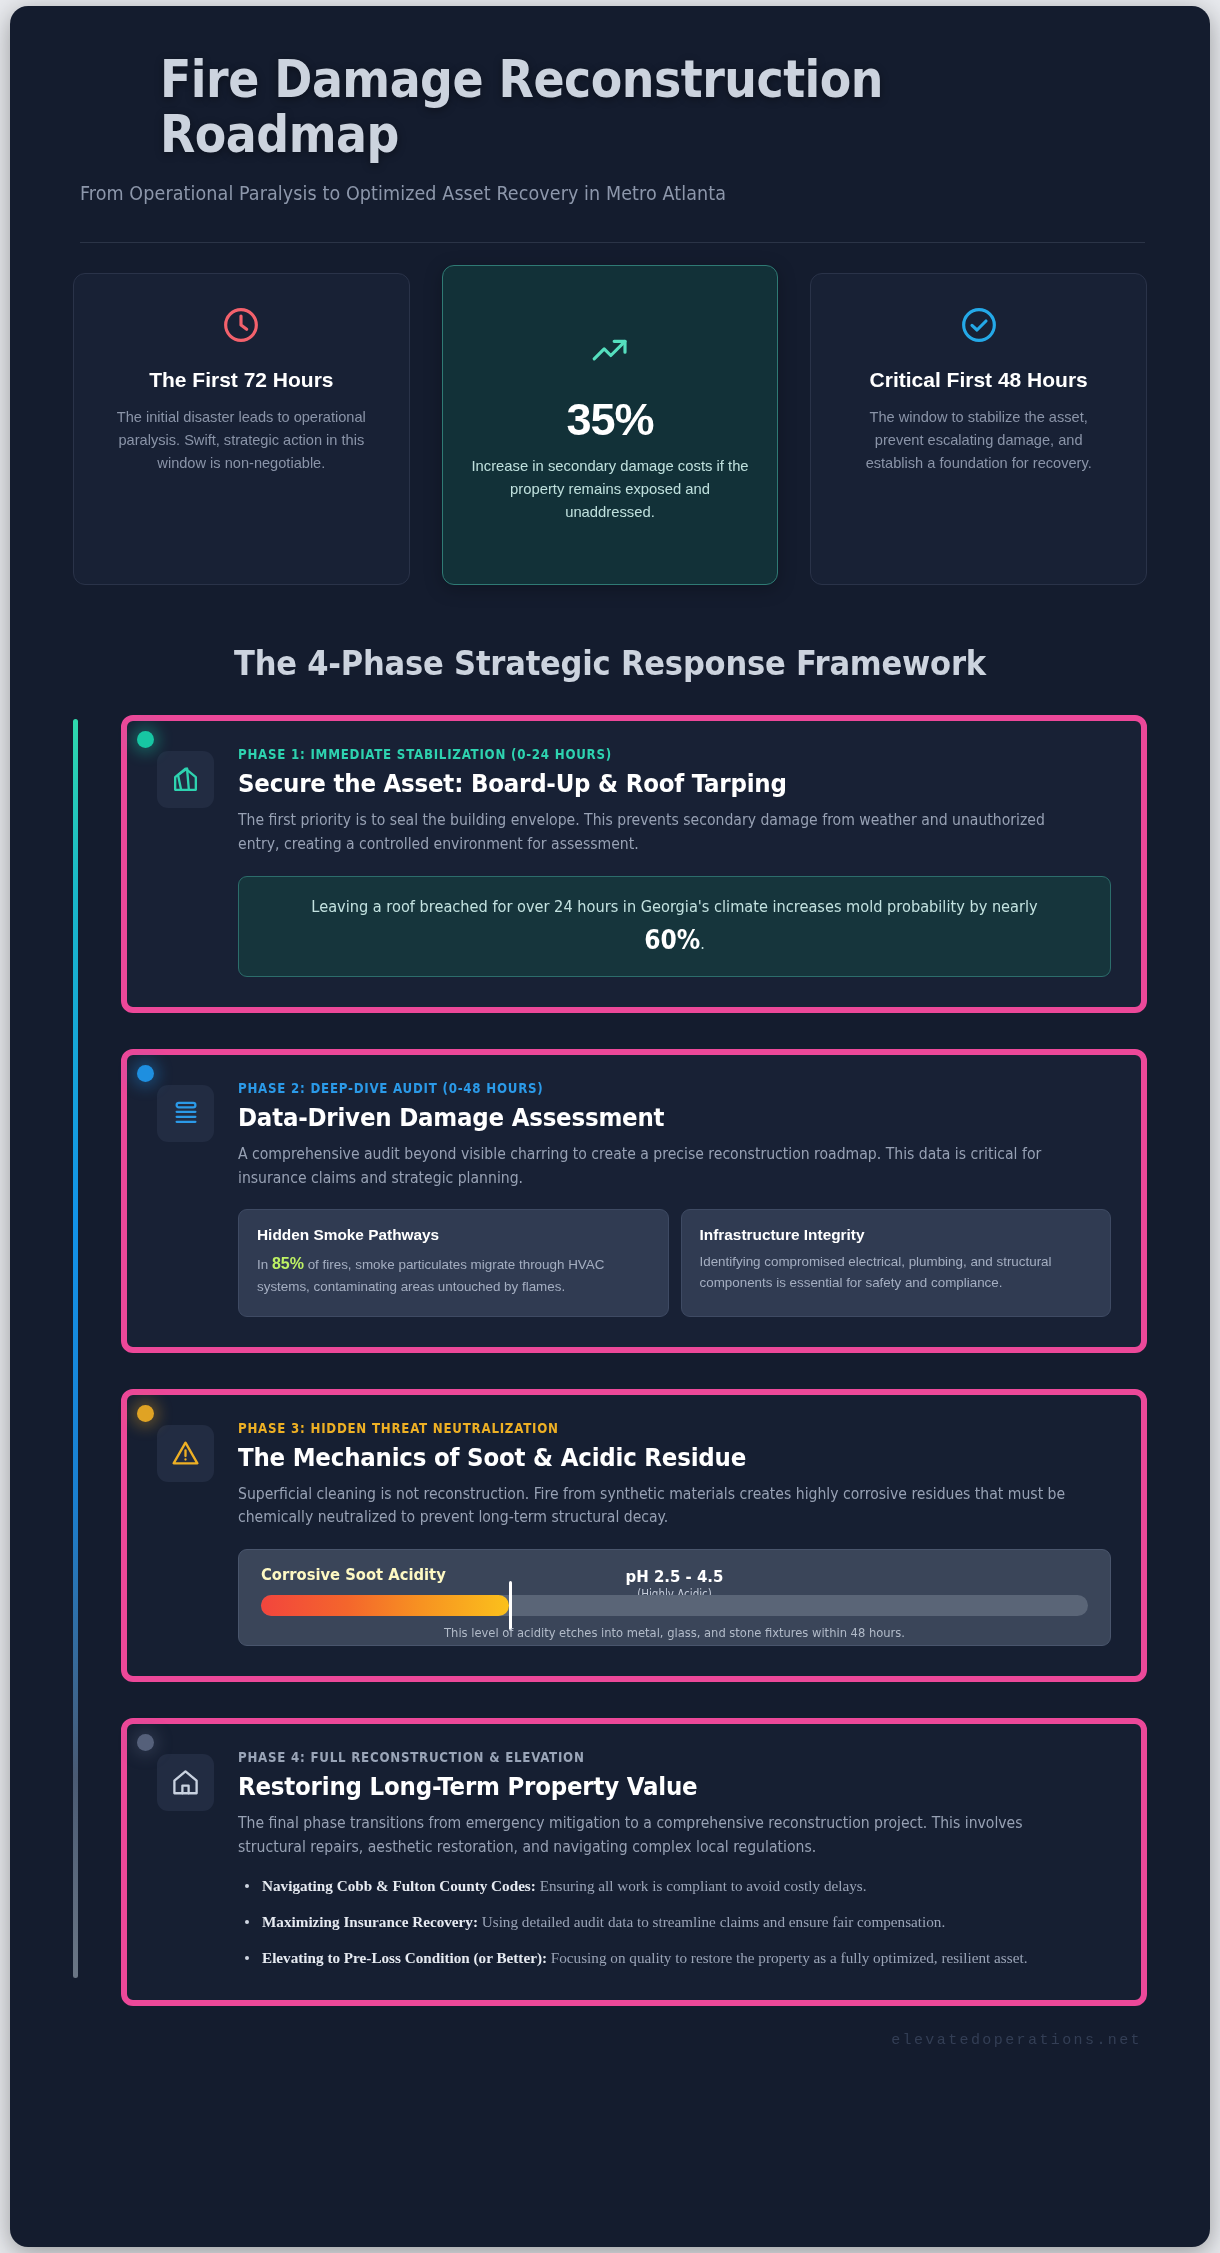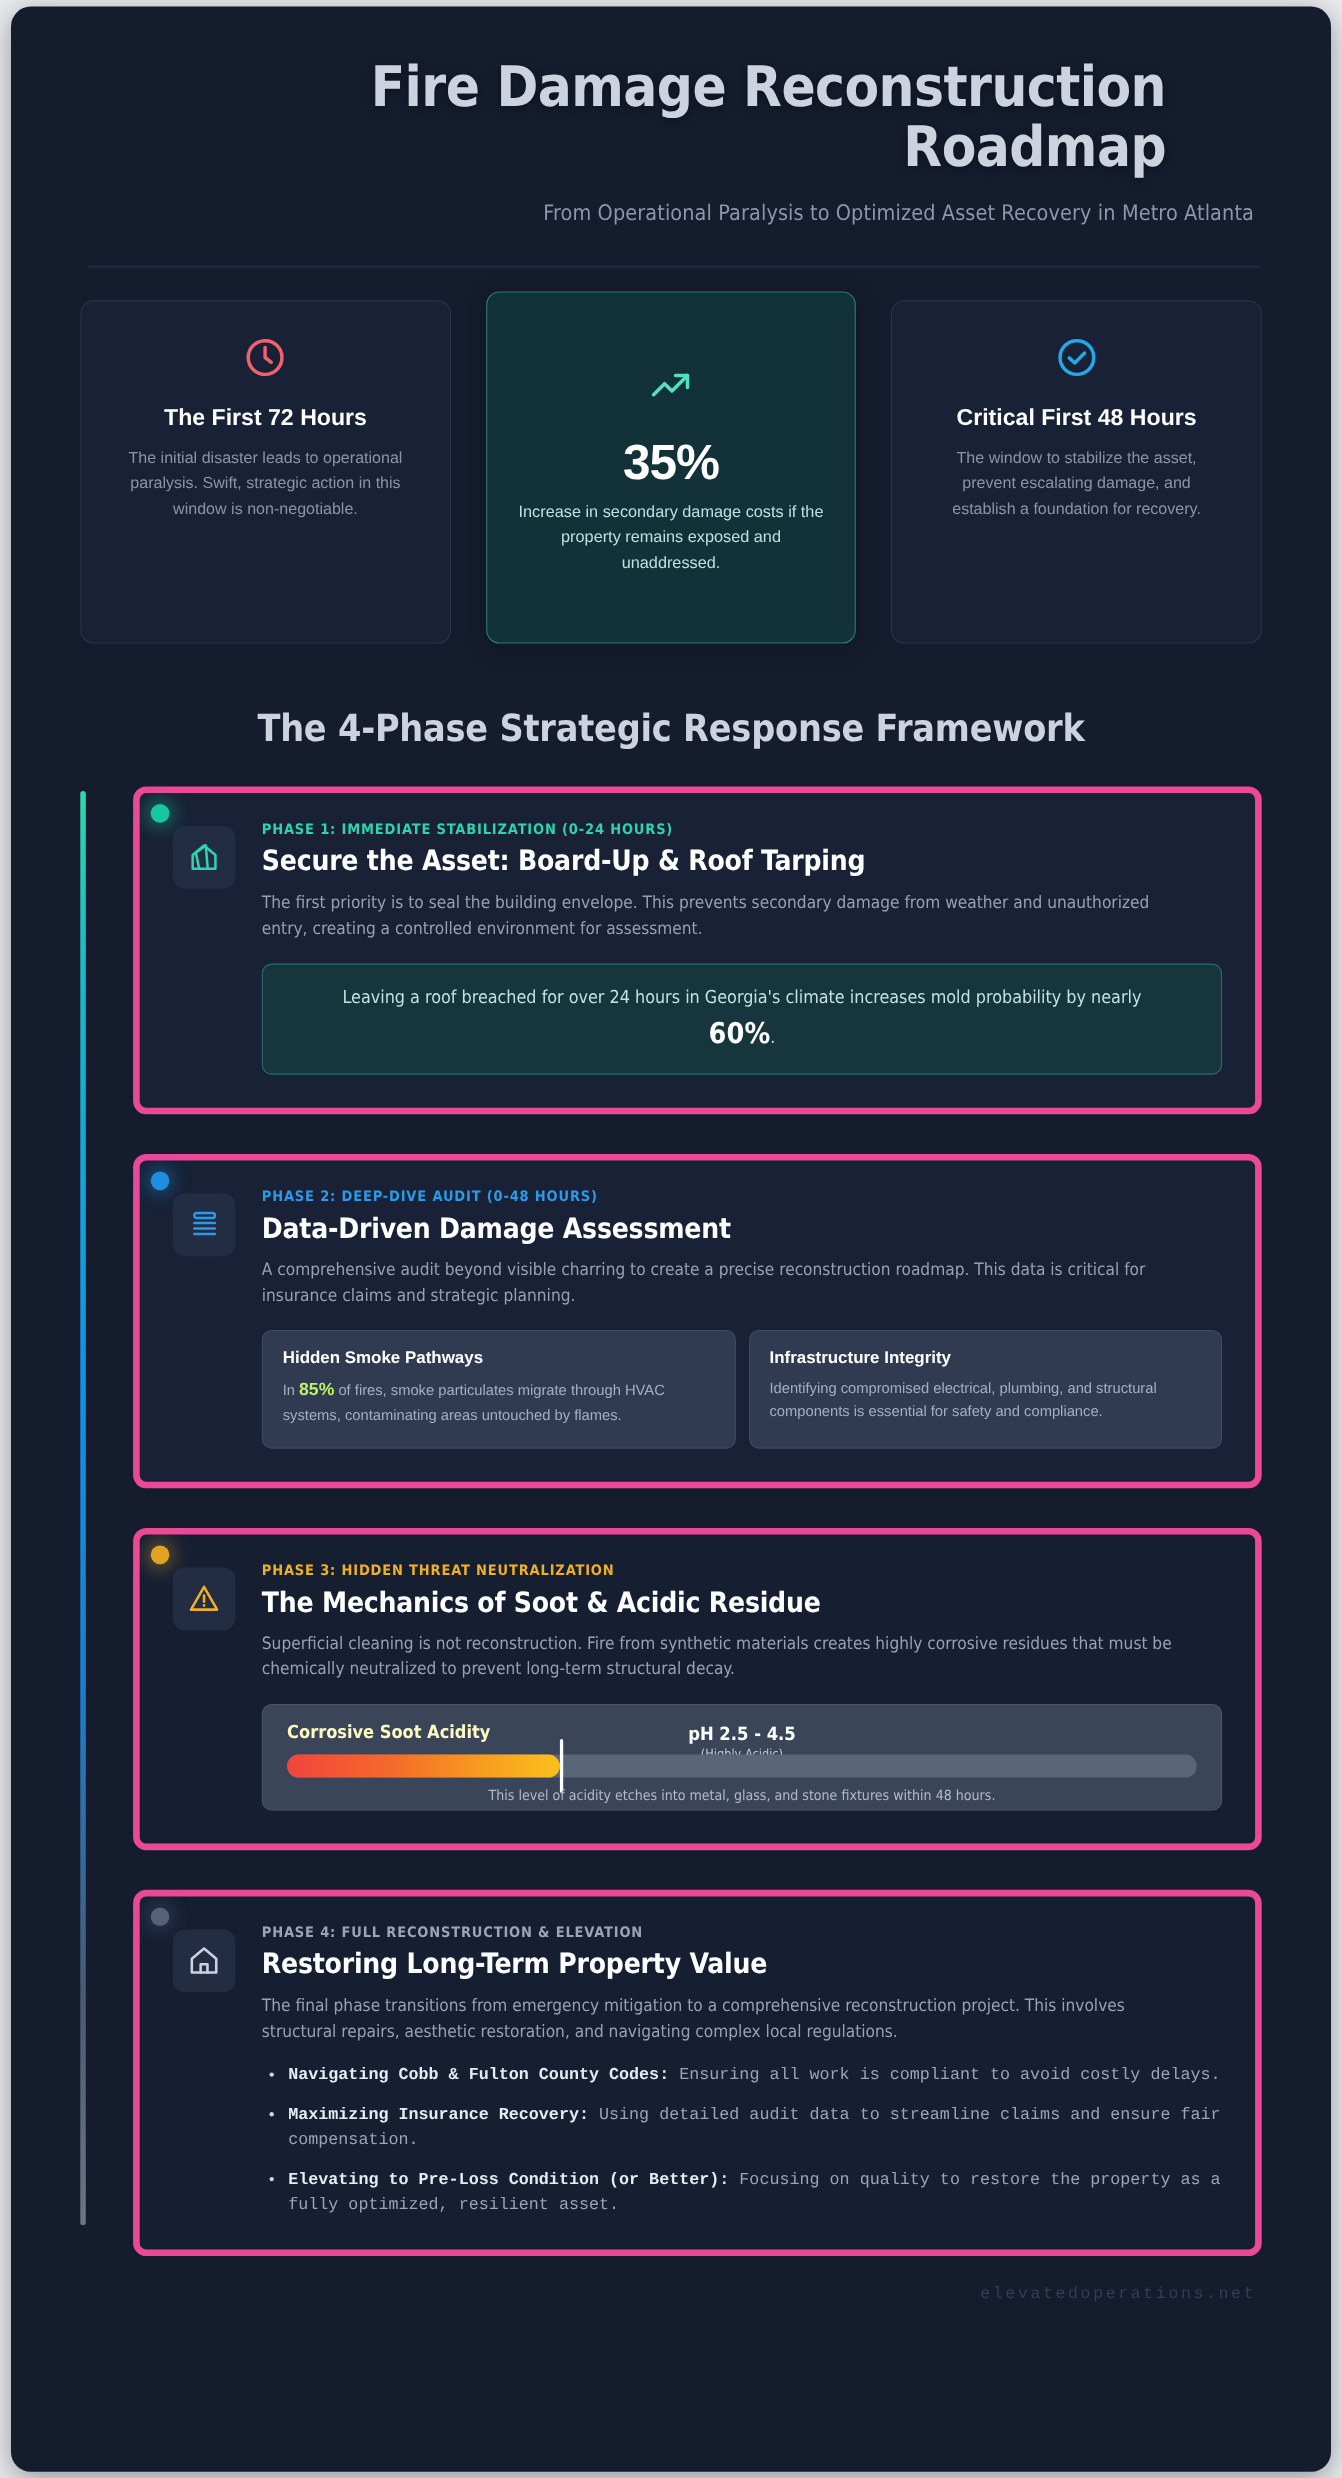--- a/index.html
+++ b/index.html
@@ -25,21 +25,21 @@
     top: 6px;
     width: 1200px;
     height: 2241px;
     background: #141c2e;
     border-radius: 18px;
     box-shadow: 0 6px 26px rgba(0,0,0,0.35);
     overflow: hidden;
   }
 
   
-  .header { padding: 46px 70px 0 70px; text-align: right; }
+  .header { padding: 46px 70px 0 70px; text-align: left; }
 
   .main-title {
     font-family: "DejaVu Sans Condensed", "Liberation Sans Narrow", "Liberation Sans", sans-serif;
     font-size: 51px;
     font-weight: bold;
     line-height: 1.08;
     letter-spacing: -0.5px;
     color: #ccd3de;
     text-shadow: 0 2px 8px rgba(0,0,0,0.4);
     max-width: 900px;
@@ -341,21 +341,21 @@
     font-size: 12.8px;
     color: #b2bbc9;
   }
 
   
   .bullet-list { margin-top: 16px; list-style: none; }
   .bullet-list li {
     position: relative;
     padding-left: 24px;
     margin-bottom: 13px;
-    font-family: Liberation Mono, monospace;
+    font-family: Liberation Serif, serif;
     font-size: 15.2px;
     line-height: 1.5;
     color: #9aa4b7;
   }
   .bullet-list li:last-child { margin-bottom: 0; }
   .bullet-list li::before {
     content: "";
     position: absolute;
     left: 7px;
     top: 9px;

